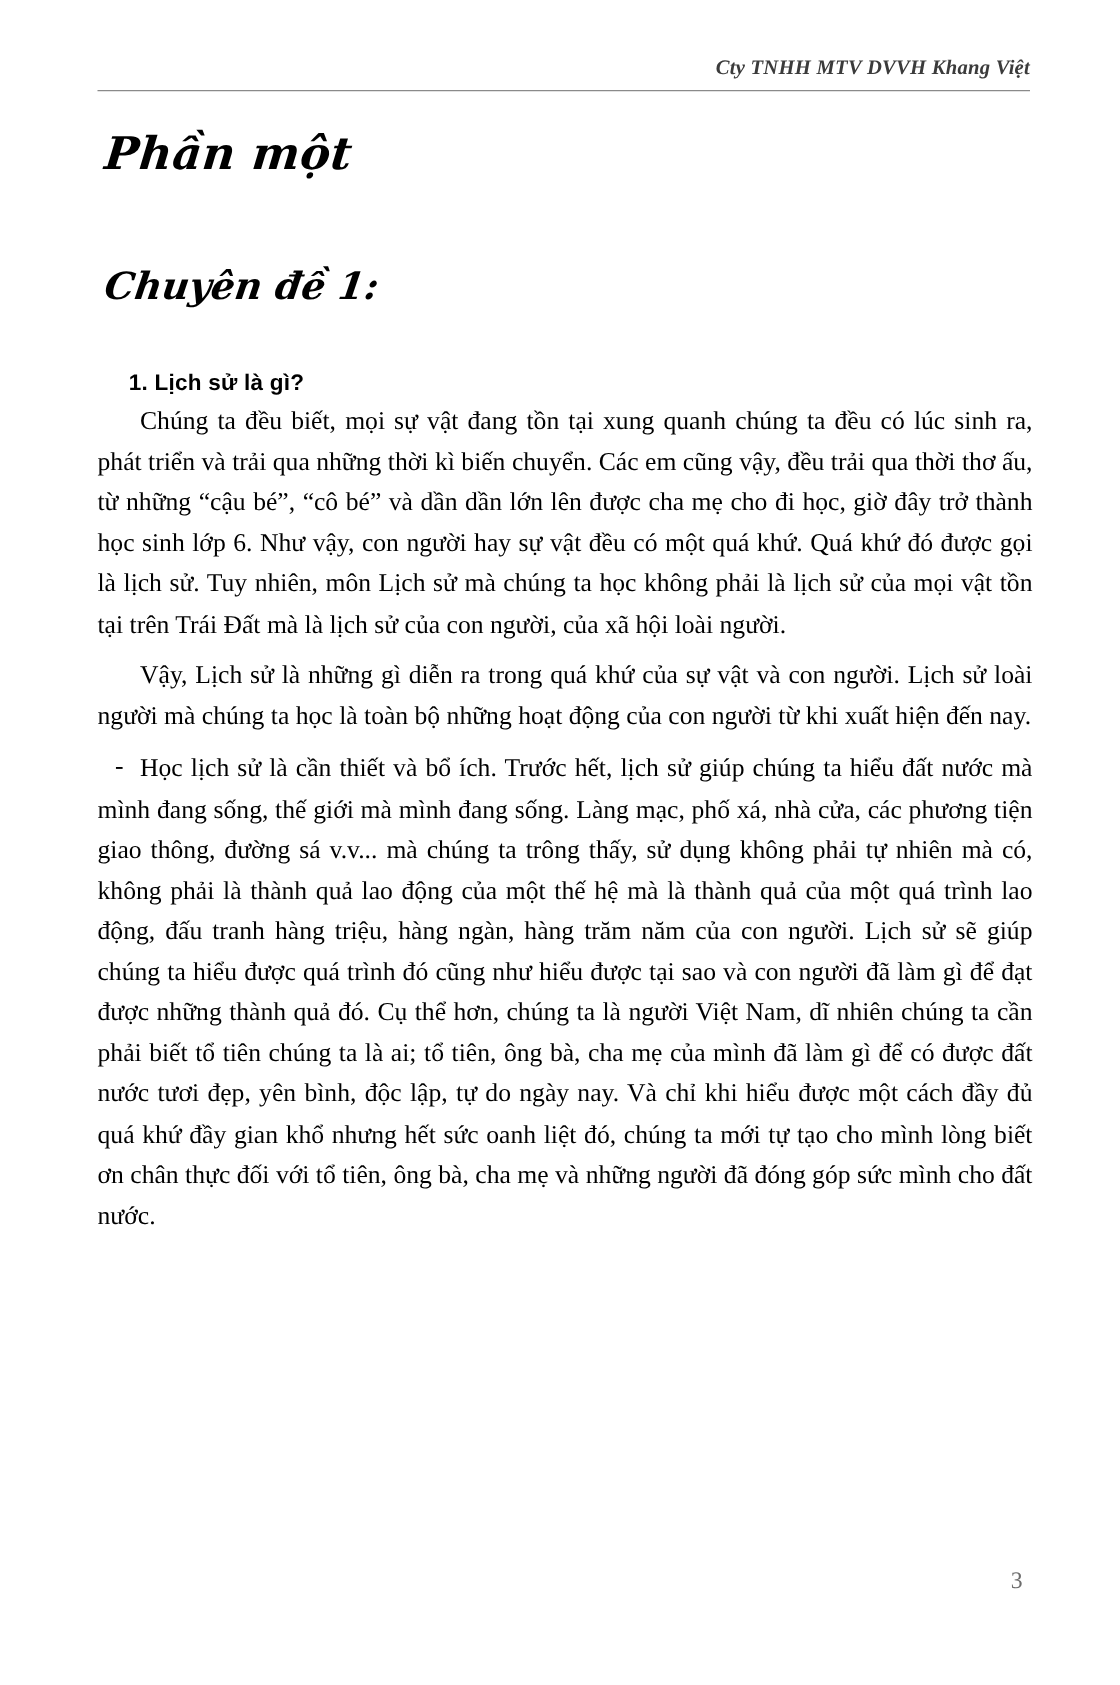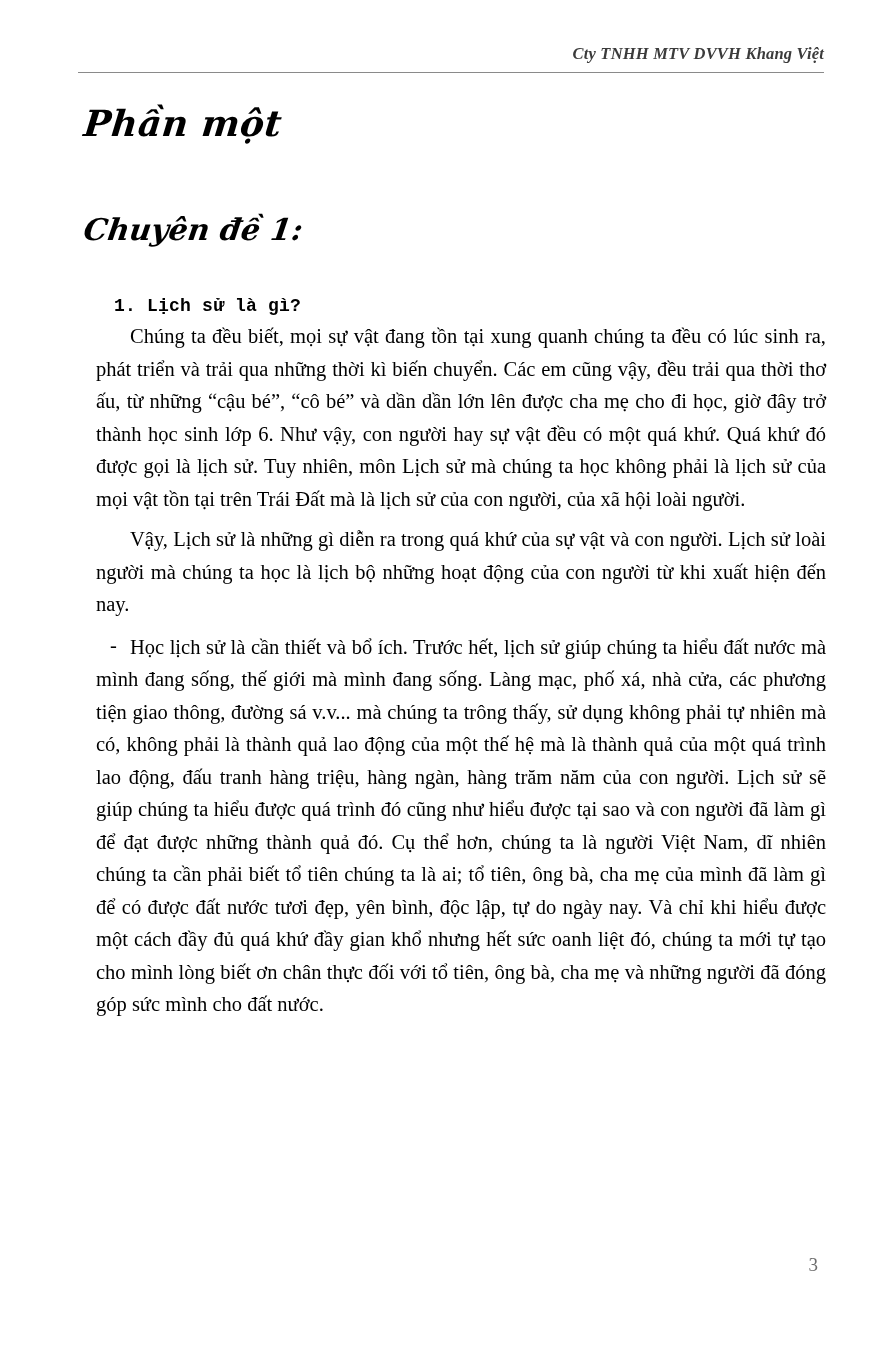--- a/index.html
+++ b/index.html
@@ -104,31 +104,31 @@
     width: 748px;
   }
   .h-a {
     font-family: "Liberation Serif", serif;
     font-weight: bold;
     font-size: 19.5px;
     margin: 0 0 6px 26px;
     letter-spacing: 0.2px;
   }
   .h-num {
-    font-family: Liberation Mono, monospace;
+    font-family: Liberation Sans, sans-serif;
     font-weight: bold;
     font-size: 18px;
-    margin: 8px 0 4px 36px;
+    margin: 8px 0 4px 25px;
     letter-spacing: 0.2px;
   }
   p.para {
     font-family: "Liberation Serif", serif;
     font-size: 20.5px;
     line-height: 32.5px;
-    margin: 0 0 2px 18px;
+    margin: 0 0 2px 0;
     text-align: justify;
     text-justify: inter-word;
     text-indent: 34px;
   }
   p.para.dash {
     text-indent: 0;
     padding-left: 38px;
     position: relative;
   }
   p.para.dash .dash-mark {
@@ -162,21 +162,21 @@
 
   <div class="content">
 
 
     <div class="h-num">1.  Lịch sử là gì?</div>
 
     <p class="para">Chúng ta đều biết, mọi sự vật đang tồn tại xung quanh chúng ta đều có lúc sinh ra, phát triển và trải qua những thời kì biến chuyển. Các em cũng vậy, đều trải qua thời thơ ấu, từ những “cậu bé”, “cô bé” và dần dần lớn lên được cha mẹ cho đi học, giờ đây trở thành học sinh lớp 6. Như vậy, con người hay sự vật đều có một quá khứ. Quá khứ đó được gọi là lịch sử. Tuy nhiên, môn Lịch sử mà chúng ta học không phải là lịch sử của mọi vật tồn tại trên Trái Đất mà là lịch sử của con người, của xã hội loài người.</p>
 
     <div class="spacer-sm"></div>
 
-    <p class="para">Vậy, Lịch sử là những gì diễn ra trong quá khứ của sự vật và con người. Lịch sử loài người mà chúng ta học là lịch bộ những hoạt động của con người từ khi xuất hiện đến nay.</p>
+    <p class="para">Vậy, Lịch sử là những gì diễn ra trong quá khứ của sự vật và con người. Lịch sử loài người mà chúng ta học là toàn bộ những hoạt động của con người từ khi xuất hiện đến nay.</p>
 
     <div class="spacer-sm"></div>
 
     <p class="para dash"><span class="dash-mark">-</span></p>
 
 
     <p class="para">Học lịch sử là cần thiết và bổ ích. Trước hết, lịch sử giúp chúng ta hiểu đất nước mà mình đang sống, thế giới mà mình đang sống. Làng mạc, phố xá, nhà cửa, các phương tiện giao thông, đường sá v.v... mà chúng ta trông thấy, sử dụng không phải tự nhiên mà có, không phải là thành quả lao động của một thế hệ mà là thành quả của một quá trình lao động, đấu tranh hàng triệu, hàng ngàn, hàng trăm năm của con người. Lịch sử sẽ giúp chúng ta hiểu được quá trình đó cũng như hiểu được tại sao và con người đã làm gì để đạt được những thành quả đó. Cụ thể hơn, chúng ta là người Việt Nam, dĩ nhiên chúng ta cần phải biết tổ tiên chúng ta là ai; tổ tiên, ông bà, cha mẹ của mình đã làm gì để có được đất nước tươi đẹp, yên bình, độc lập, tự do ngày nay. Và chỉ khi hiểu được một cách đầy đủ quá khứ đầy gian khổ nhưng hết sức oanh liệt đó, chúng ta mới tự tạo cho mình lòng biết ơn chân thực đối với tổ tiên, ông bà, cha mẹ và những người đã đóng góp sức mình cho đất nước.</p>
 
   </div>
 

